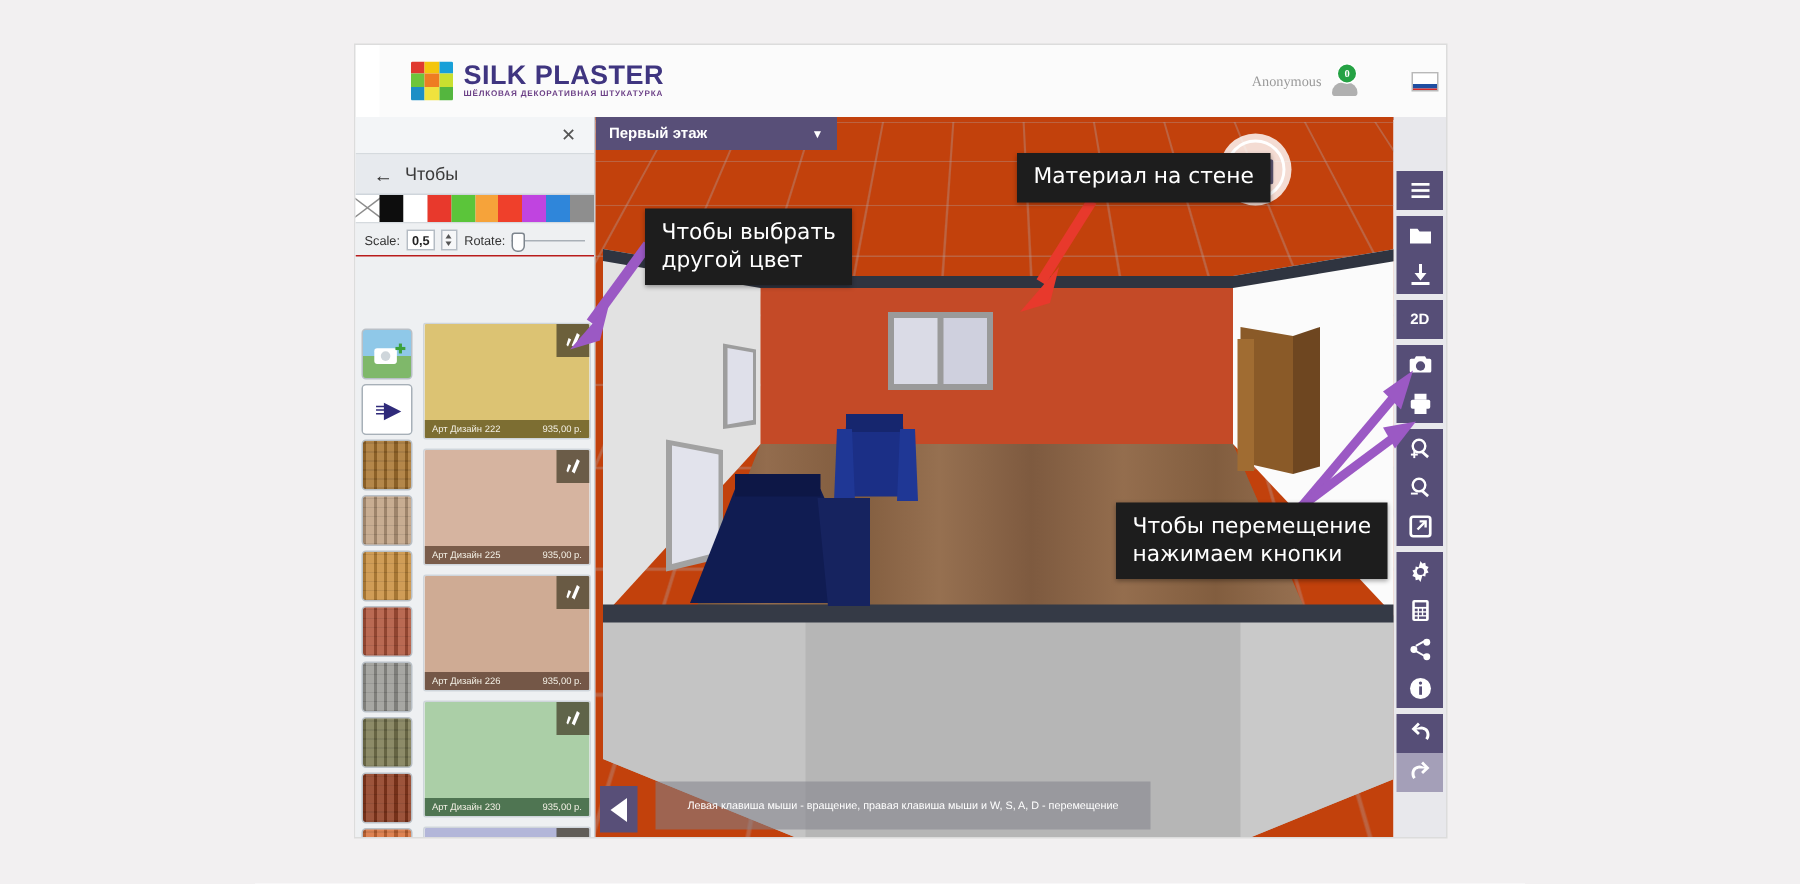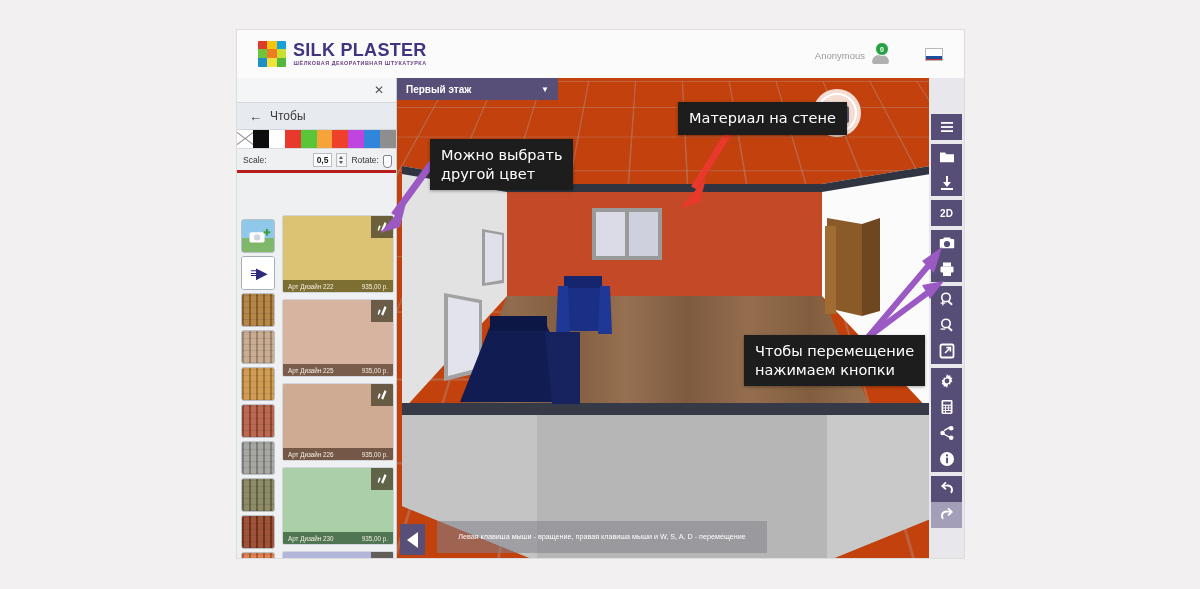--- a/index.html
+++ b/index.html
@@ -9,38 +9,38 @@
     font-family:"Liberation Sans", sans-serif;
   }
   .app{
     position:absolute;left:237px;top:30px;width:727px;height:528px;
     background:#ffffff;
     box-shadow:0 0 0 1px #dcdcdc;
     overflow:hidden;
   }
   
   .topbar{
-    position:absolute;left:0;top:0;width:727px;height:48px;
-    background:#fbfbfb;border-bottom:2px solid #7f1d1d;text-align:right;
+    position:absolute;left:16px;top:0;width:727px;height:48px;
+    background:#fbfbfb;border-bottom:2px solid #7f1d1d;
   }
   .logo{position:absolute;left:21px;top:11px;display:flex;align-items:center;}
   .logo-mark{
     width:28px;height:26px;margin-right:7px;position:relative;overflow:hidden;
     border-radius:1px;
   }
   .logo-mark i{position:absolute;display:block;}
   .logo-text{line-height:1;}
   .logo-title{
     font-size:18px;font-weight:bold;letter-spacing:.3px;color:#3f3580;
     font-family:"Liberation Sans", sans-serif;
   }
   .logo-sub{
     font-size:5.4px;font-weight:bold;letter-spacing:.55px;color:#6b3f86;margin-top:2px;
   }
-  .user-zone{position:absolute;right:72px;top:14px;display:flex;align-items:center;}
+  .user-zone{position:absolute;right:72px;top:14px;display:flex;align-items:center;font-family:Liberation Serif, serif;}
   .user-name{font-size:9.5px;color:#9a9a9a;margin-right:5px;}
   .avatar{position:relative;width:22px;height:22px;}
   .avatar .head{
     position:absolute;left:6px;top:1px;width:9px;height:9px;border-radius:50%;
     background:#b8b8b8;
   }
   .avatar .body{
     position:absolute;left:2px;top:11px;width:17px;height:9px;
     border-radius:9px 9px 3px 3px;background:#b0b0b0;
   }
@@ -79,25 +79,25 @@
   .palette{display:flex;height:18px;border-bottom:1px solid #d5dade;}
   .sw{flex:1;height:18px;position:relative;cursor:pointer;}
   .sw.none{background:#fff;}
   .sw.none:before,.sw.none:after{
     content:"";position:absolute;left:-4px;top:8px;width:24px;height:1px;
     background:#8c8c8c;transform:rotate(37deg);
   }
   .sw.none:after{transform:rotate(-37deg);}
   .scalerow{
     height:21px;display:flex;align-items:center;gap:4px;padding:0 6px;
-    font-size:8.5px;color:#333;border-bottom:3px solid #b91c1c;background:#eef0f2;
+    font-size:8.5px;color:#333;border-bottom:1px solid #b91c1c;background:#eef0f2;
   }
   .scale-val{
     background:#fff;border:1px solid #b5bcc4;font-size:8.5px;font-weight:bold;
-    padding:1px 3px;color:#222;margin-left:42px;
+    padding:1px 3px;color:#222;
   }
   .spinner{
     display:inline-block;width:9px;height:12px;border:1px solid #b5bcc4;background:#f6f7f8;
     position:relative;
   }
   .spinner:before,.spinner:after{
     content:"";position:absolute;left:2px;border-left:2.2px solid transparent;
     border-right:2.2px solid transparent;
   }
   .spinner:before{top:2px;border-bottom:3px solid #555;}
@@ -559,21 +559,21 @@
 </svg>
 
 <svg class="arrow" style="left:830px;top:235px;width:120px;height:135px" viewBox="0 0 120 135">
   <path d="M18 126 L104 24" stroke="#9b59c4" stroke-width="6" fill="none"></path>
   <path d="M112 12 L92 26 L104 38 Z" fill="#9b59c4"></path>
   <path d="M14 120 L100 56" stroke="#9b59c4" stroke-width="6" fill="none"></path>
   <path d="M114 46 L92 50 L100 64 Z" fill="#9b59c4"></path>
 </svg>
 
 <div class="callout" style="left:430px;top:139px;">
-  <div>Можно выбрать</div>
+  <div>Чтобы выбрать</div>
   <div>другой цвет</div>
 </div>
 
 <div class="callout" style="left:678px;top:102px;">
   <div>Материал на стене</div>
 </div>
 
 <div class="callout" style="left:744px;top:335px;">
   <div>Чтобы перемещение</div>
   <div>нажимаем кнопки</div>

